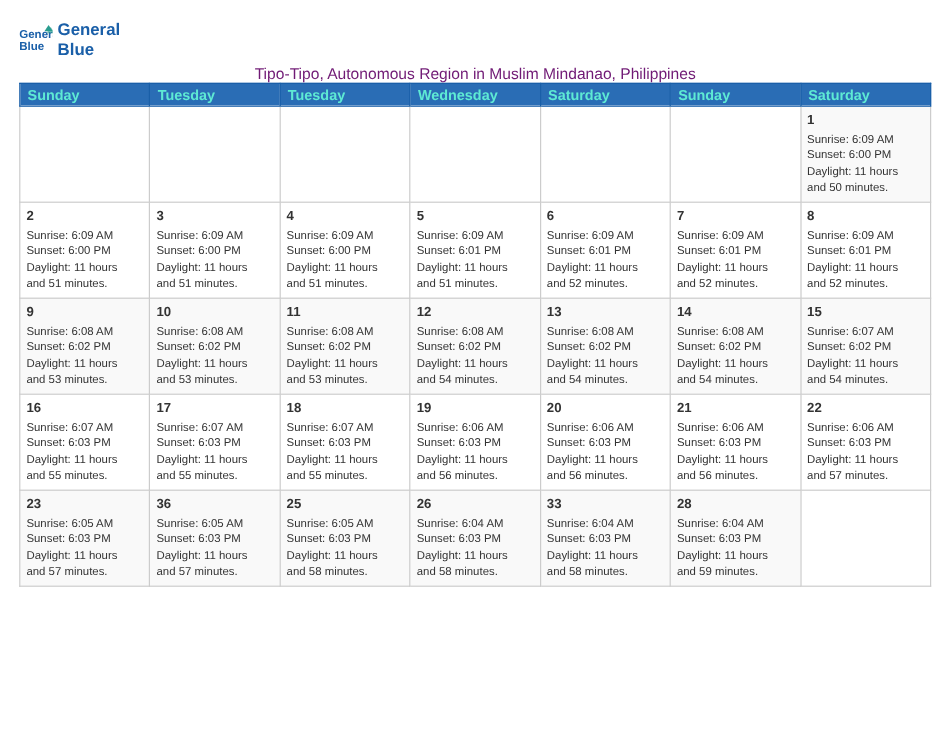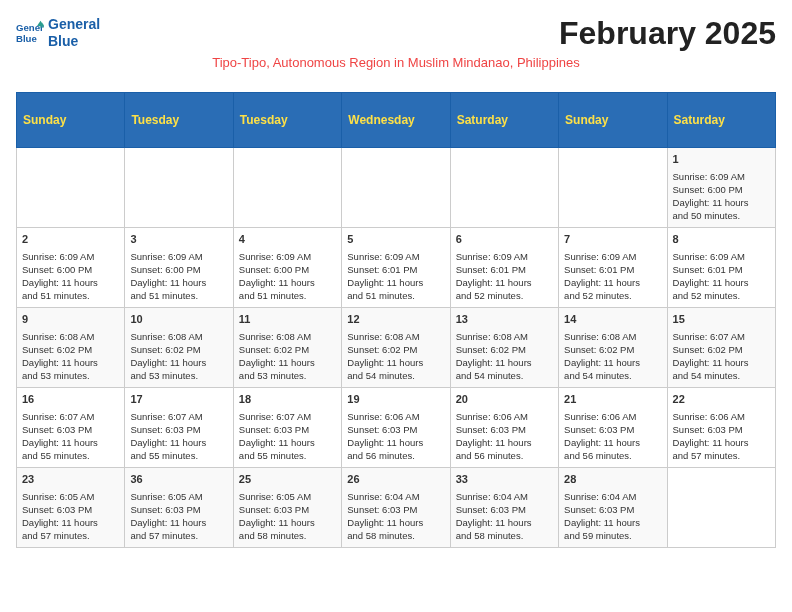--- a/index.html
+++ b/index.html
@@ -35,34 +35,34 @@
       text-align: right;
     }
     .month-title {
       font-size: 32px;
       font-weight: bold;
       color: #222;
       line-height: 1.1;
     }
     .subtitle {
       font-size: 13px;
-      color: #ef4444;
+      color: #701a75;
       text-align: center;
-      margin-bottom: 22px;
+      margin-bottom: 0;
     }
     .calendar {
       width: 100%;
       border-collapse: collapse;
       font-size: 10px;
     }
     .calendar thead th {
       background: #2a6db5;
-      color: #fde047;
+      color: #5eead4;
       text-align: left;
-      padding: 20px 6px;
+      padding: 2px 6px;
       font-size: 12px;
       font-weight: bold;
       border: 1px solid #1a5fa8;
     }
     .calendar tbody td {
       border: 1px solid #ccc;
       vertical-align: top;
       padding: 4px 5px;
       width: calc(100% / 7);
       height: 80px;
@@ -93,23 +93,20 @@
       <text x="0" y="14" font-size="11" font-weight="bold" fill="#1a5fa8">General</text>
       <text x="0" y="26" font-size="11" font-weight="bold" fill="#1a5fa8">Blue</text>
       <polygon points="24,8 32,8 28,2" fill="#2a9d8f"></polygon>
       <polygon points="26,10 34,10 30,4" fill="#2a9d8f" opacity="0.6"></polygon>
     </svg>
     <div class="logo-text">
       <span>General</span><br>
       <span>Blue</span>
     </div>
   </div>
-  <div class="title-block">
-    <div class="month-title">February 2025</div>
-  </div>
 </div>
 
 <div class="subtitle">Tipo-Tipo, Autonomous Region in Muslim Mindanao, Philippines</div>
 
 <table class="calendar">
   <thead>
     <tr>
     <th>Sunday</th>
         <th>Tuesday</th>
         <th>Tuesday</th>

